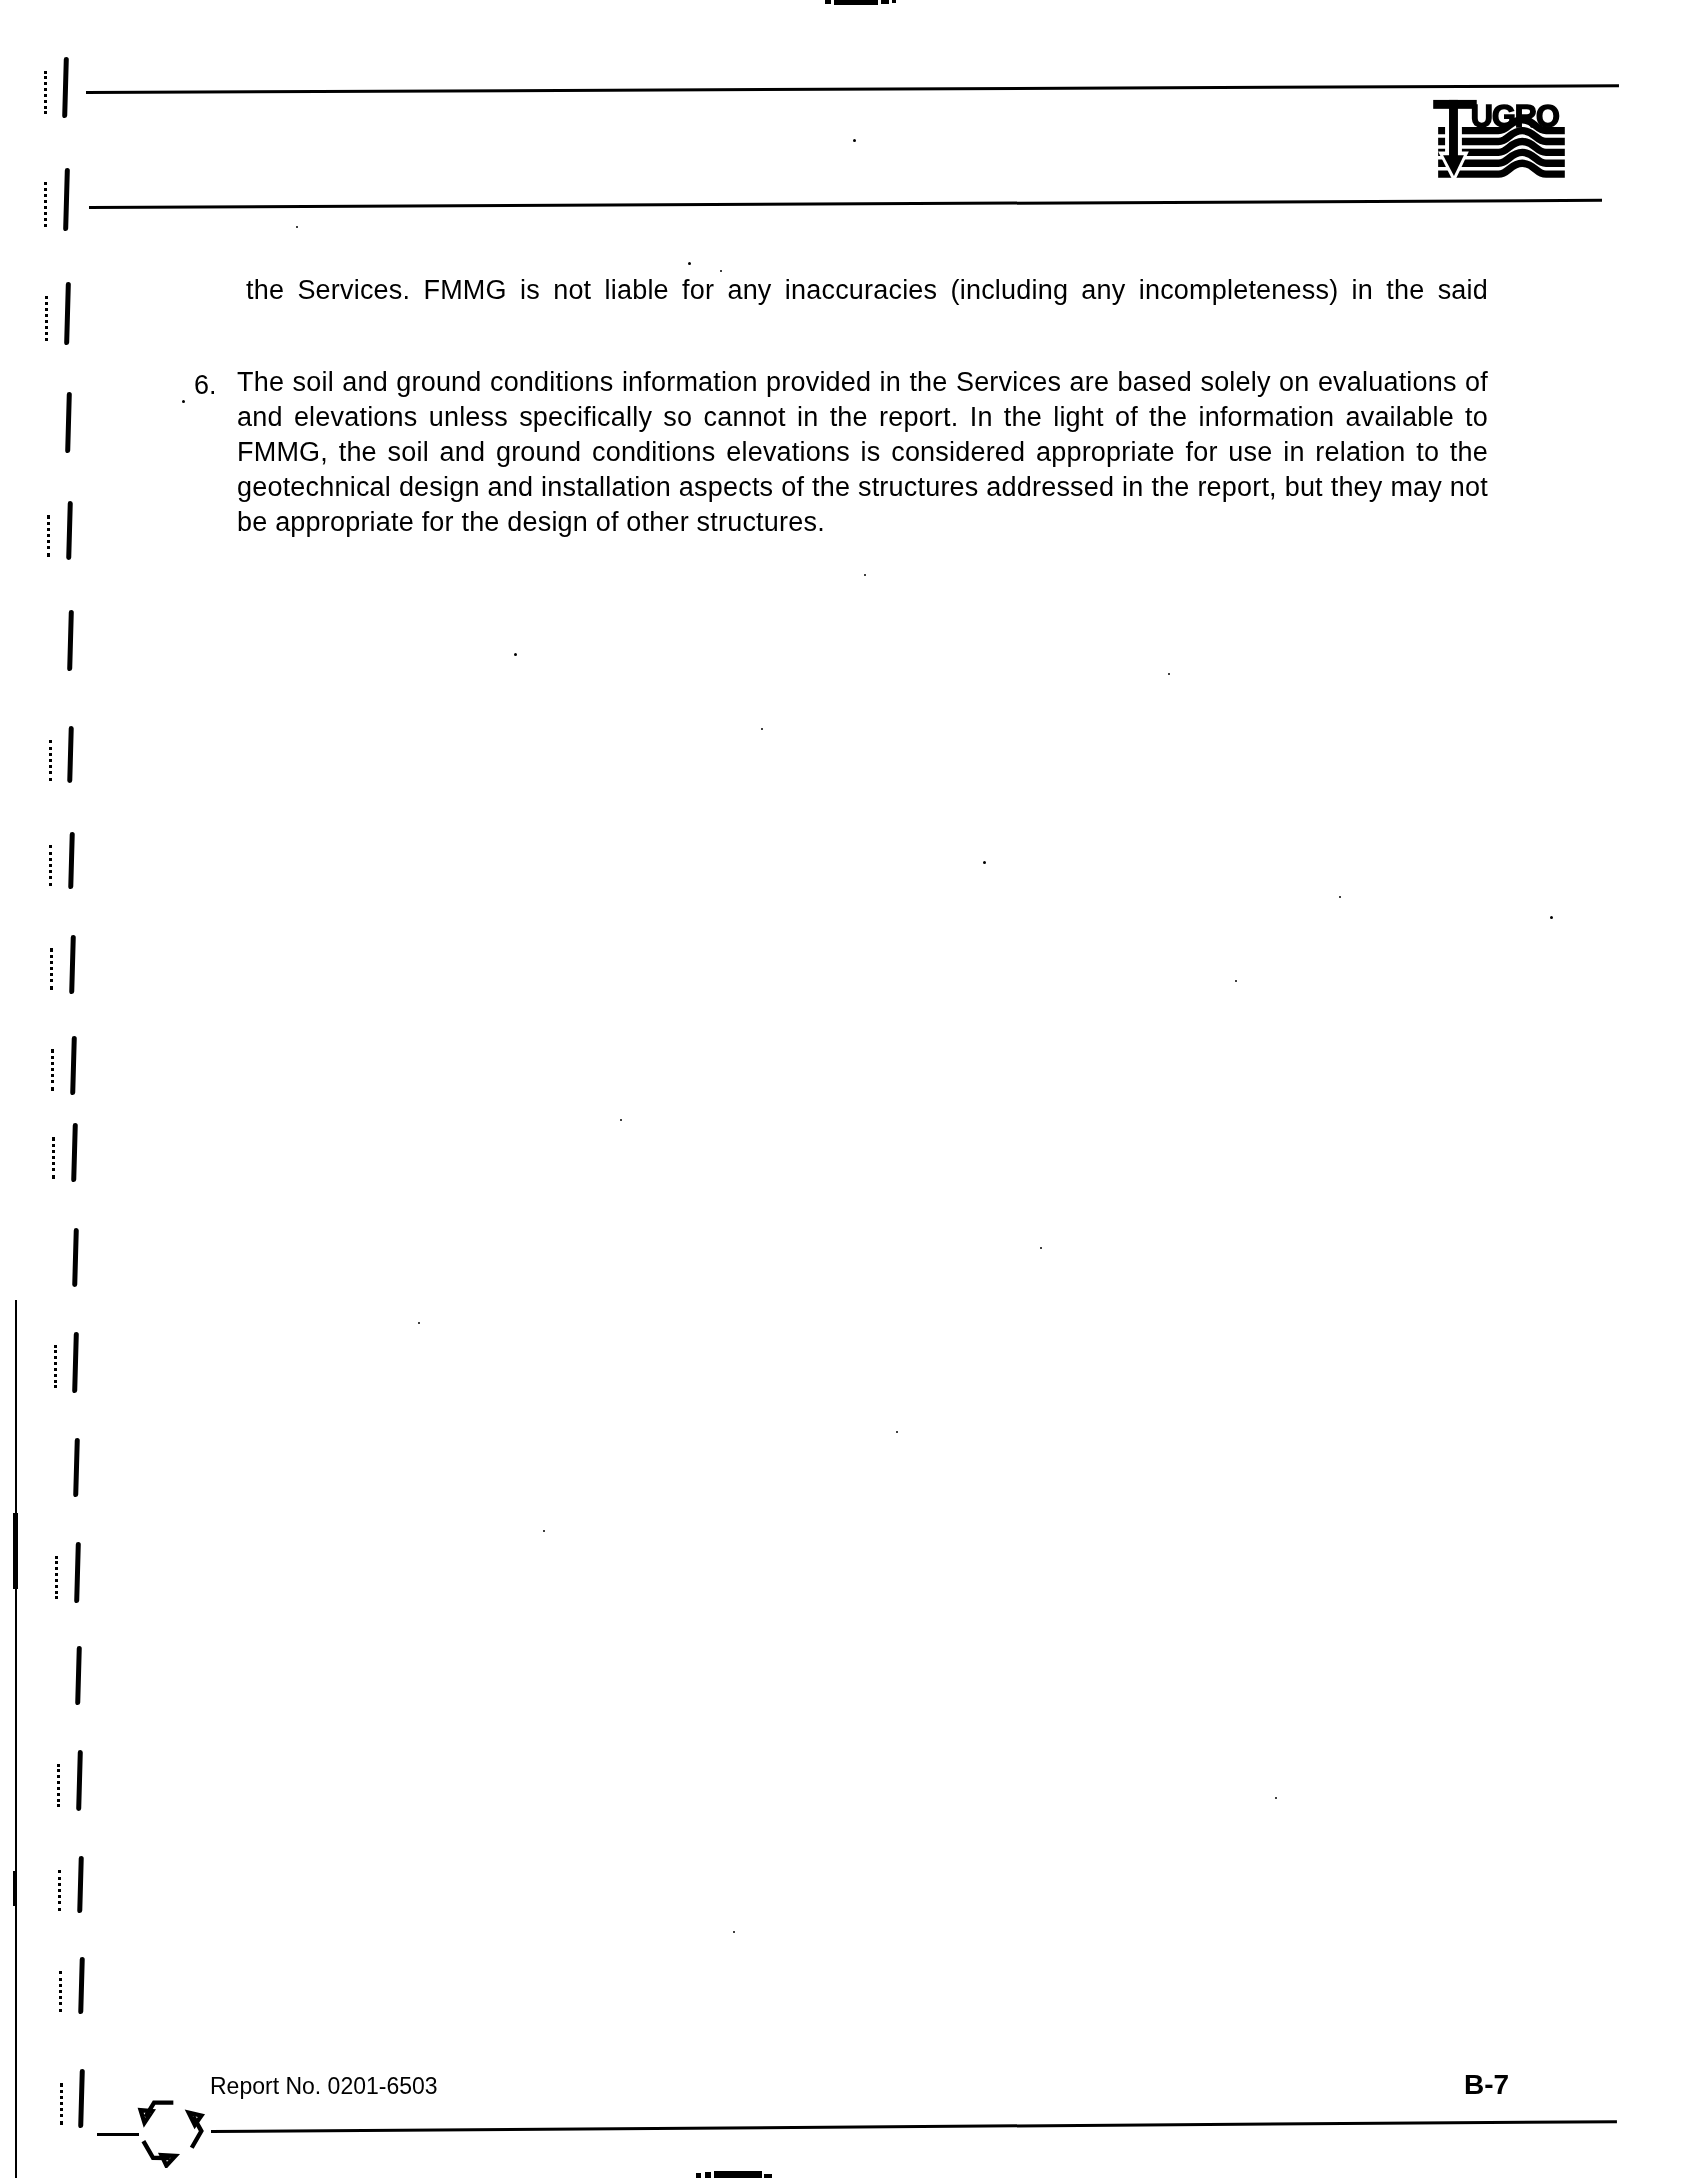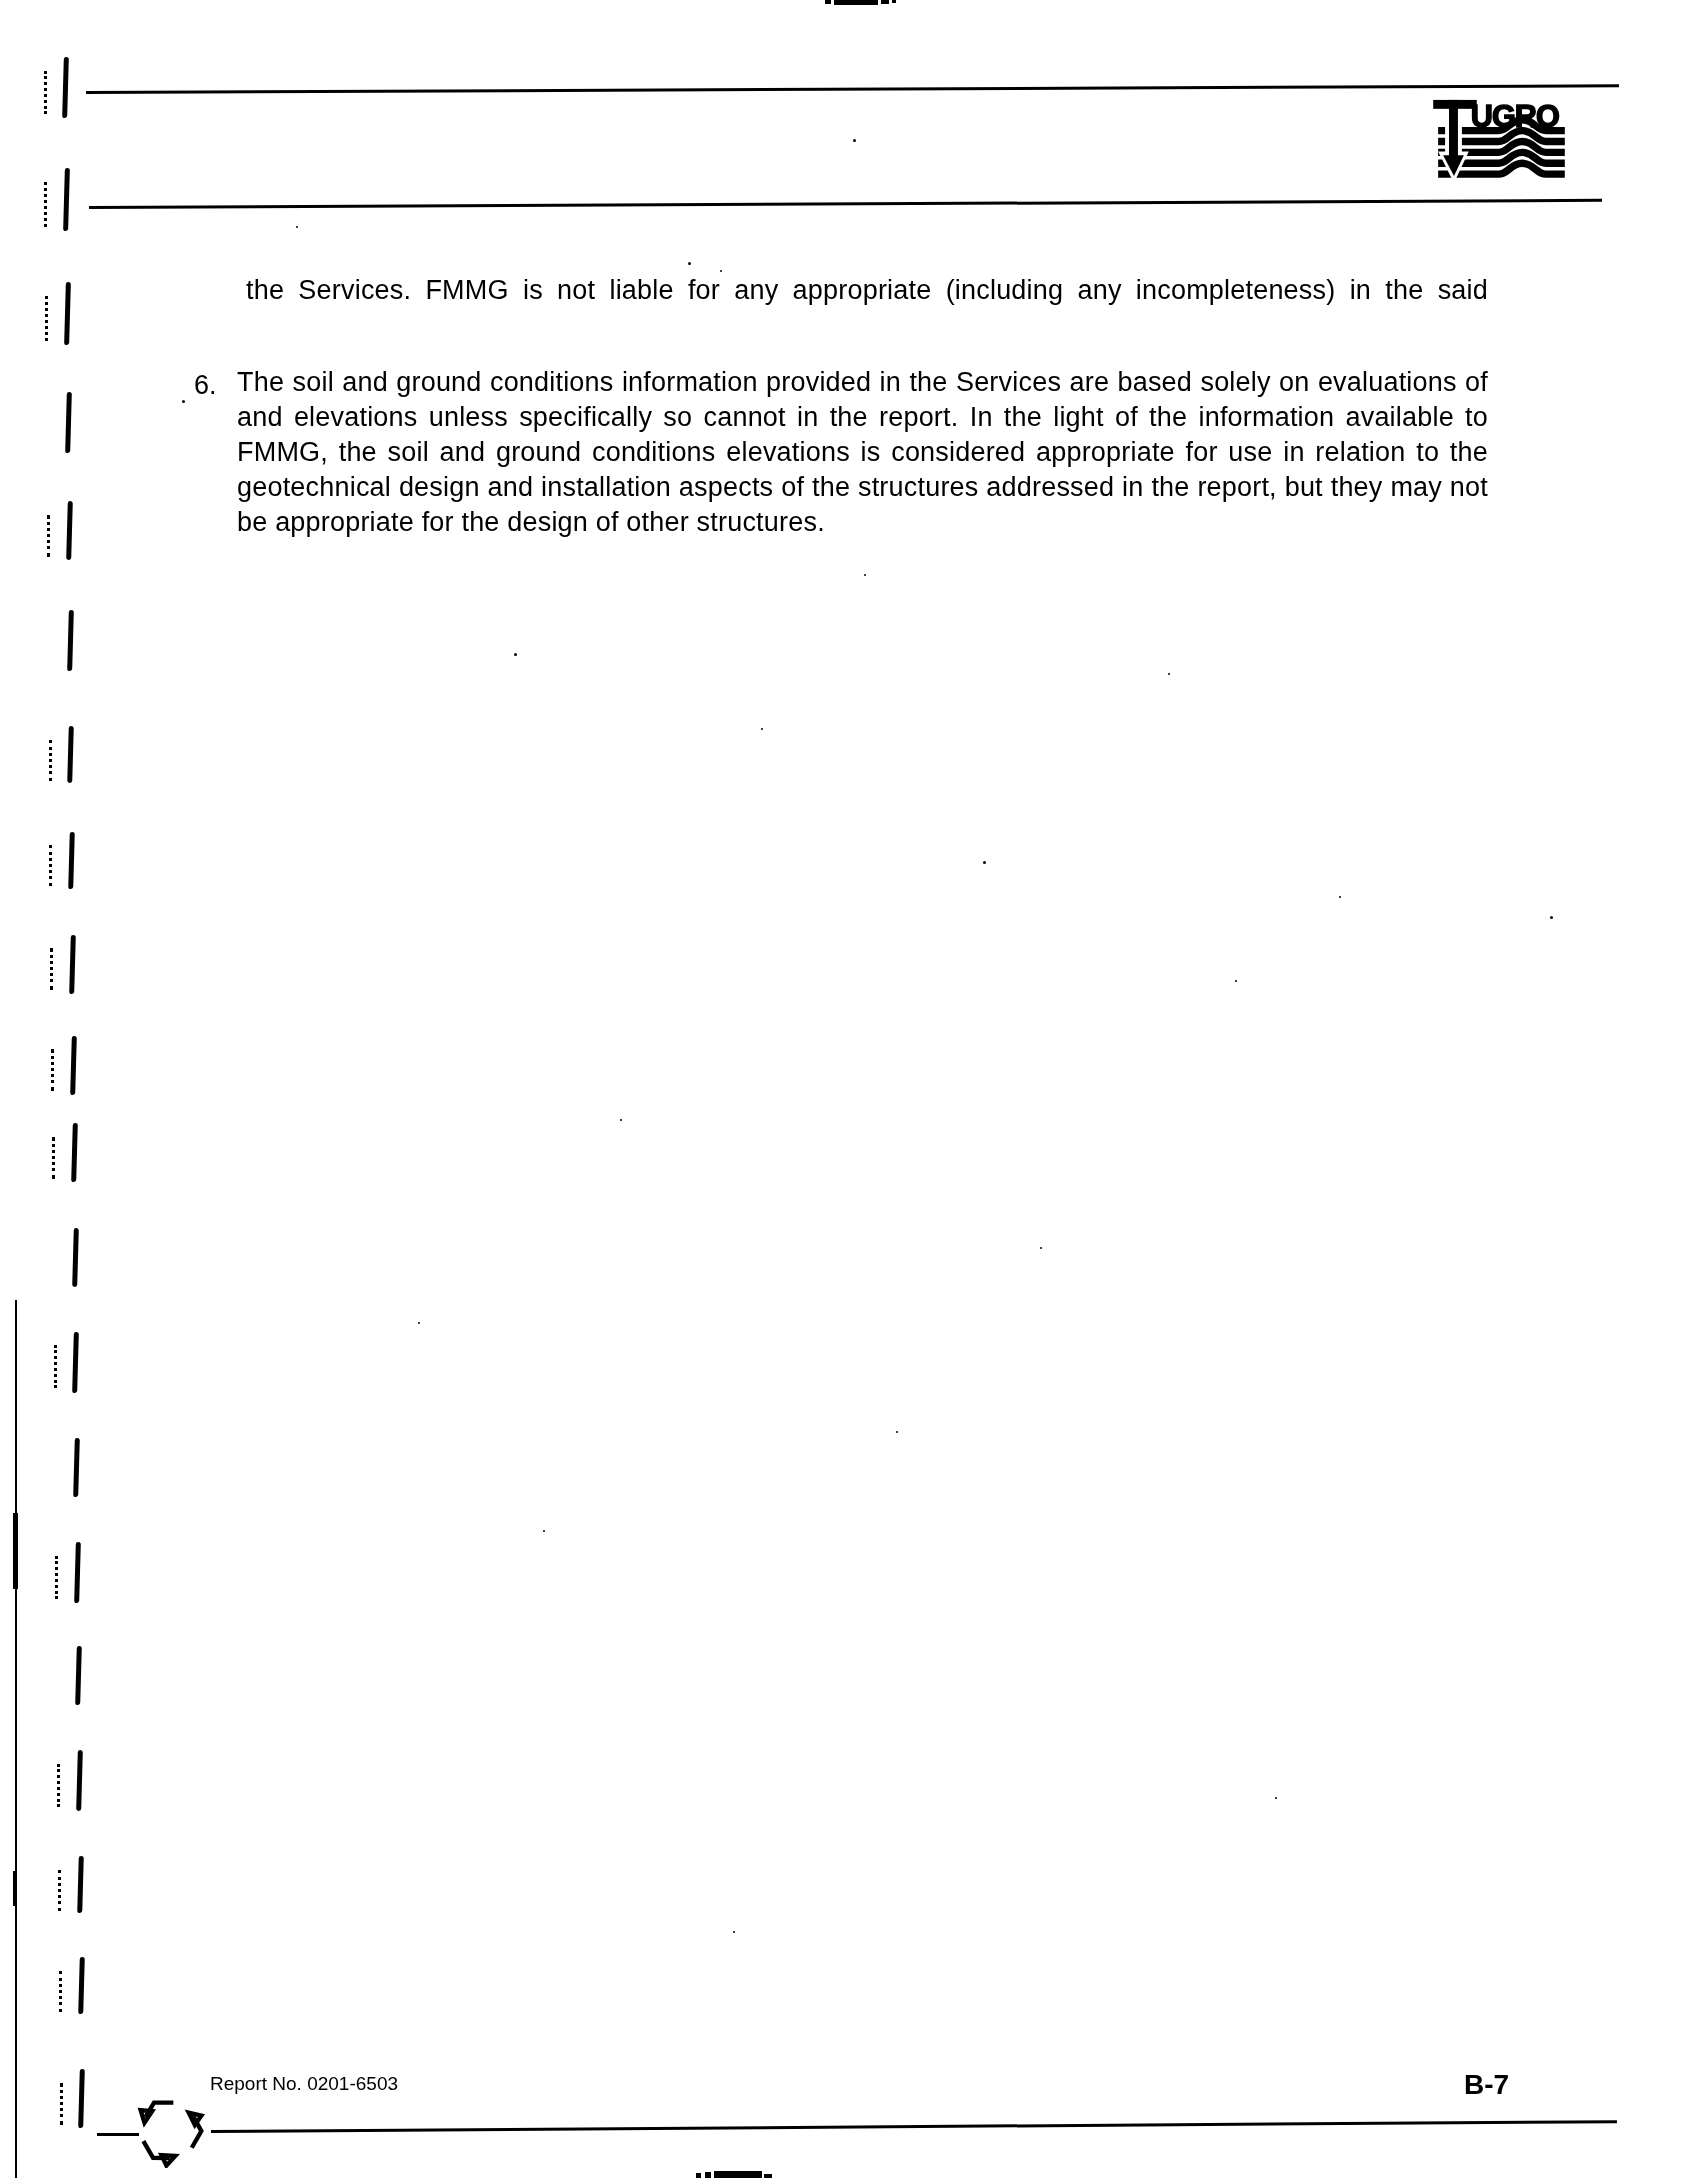--- a/index.html
+++ b/index.html
@@ -14,21 +14,21 @@
 
   .logo{position:absolute;left:1429px;top:92px;width:141px;height:95px;}
 
   .para{position:absolute;font-size:27px;line-height:35px;letter-spacing:0.2px;}
   .p1{left:246px;top:273px;width:1242px;}
   .p6{left:237px;top:365px;width:1251px;}
   .jline{text-align:justify;text-align-last:justify;white-space:normal;}
   .jline.last{text-align-last:left;}
   .item-number{position:absolute;left:194px;top:368px;font-size:27px;line-height:35px;}
 
-  .footer-report{position:absolute;left:210px;top:2073px;font-size:19px;}
+  .footer-report{position:absolute;left:210px;top:2073px;font-size:23px;}
   .footer-page{position:absolute;left:1464px;top:2069px;font-size:28px;font-weight:600;}
   .recycle{position:absolute;left:131px;top:2091px;width:77px;height:77px;}
 
   .bmark{position:absolute;width:5px;background:#000;border-radius:3px;transform:rotate(1.6deg);}
   .bdots{position:absolute;width:0;border-left:3px dotted #000;}
   .speck{position:absolute;background:#000;border-radius:50%;}
   .edge{position:absolute;background:#000;}
   .vline{position:absolute;background:#000;}
 </style>
 </head>
@@ -54,21 +54,21 @@
       <polygon points="9,60 40,60 25,92" fill="#fff"></polygon>
 
       <rect x="4" y="8" width="44" height="9" fill="#000"></rect>
       <rect x="20" y="8" width="9" height="58" fill="#000"></rect>
       <polygon points="14,64 35,64 25,85" fill="#000"></polygon>
       <text x="42" y="35" font-size="31" font-weight="bold" letter-spacing="-1" stroke="#000" stroke-width="1.5" fill="#000">UGRO</text>
     </svg>
   </div>
 
   <div class="para p1">
-      <div class="jline">the Services.  FMMG is not liable for any appropriate (including any incompleteness) in the said</div>
+      <div class="jline">the Services.  FMMG is not liable for any inaccuracies (including any incompleteness) in the said</div>
     </div>
   <div class="item-number">6.</div>
   <div class="para p6">
       <div class="jline">The soil and ground conditions information provided in the Services are based solely on evaluations of</div>
       <div class="jline">and elevations unless specifically so cannot in the report.  In the light of the information available to</div>
       <div class="jline">FMMG, the soil and ground conditions elevations is considered appropriate for use in relation to the</div>
       <div class="jline">geotechnical design and installation aspects of the structures addressed in the report, but they may not</div>
       <div class="jline last">be appropriate for the design of other structures.</div>
     </div>
 

